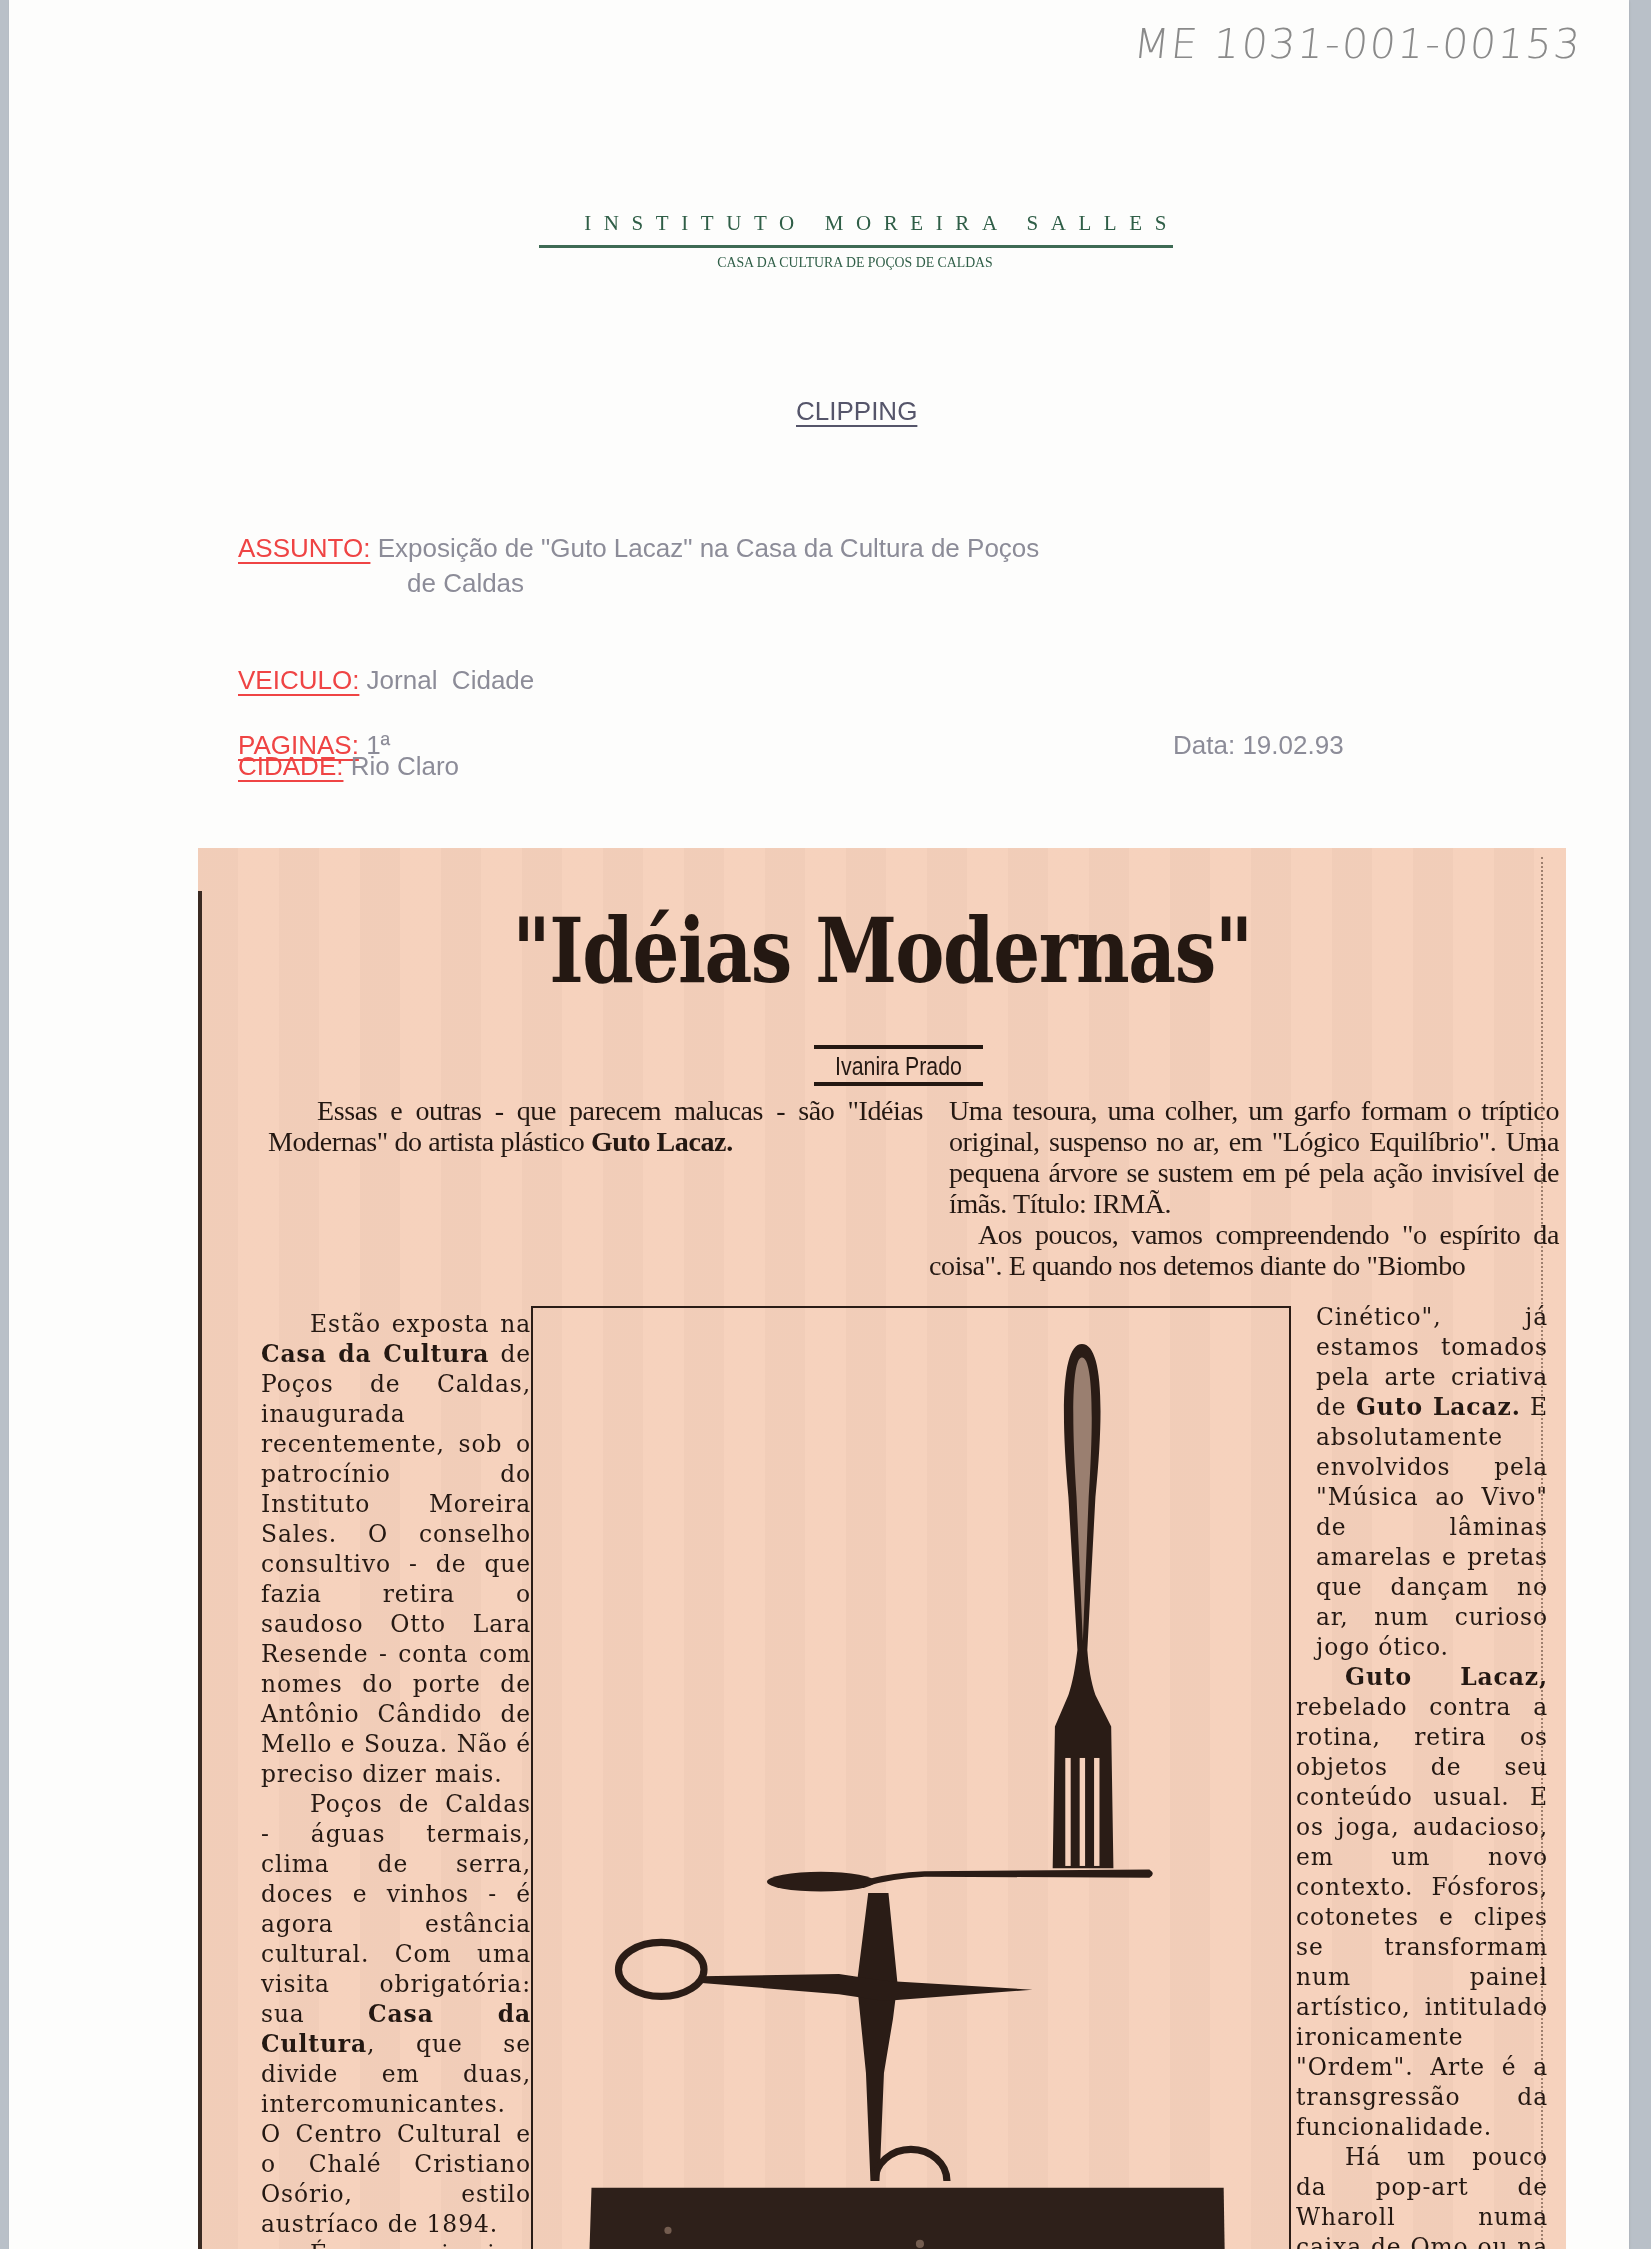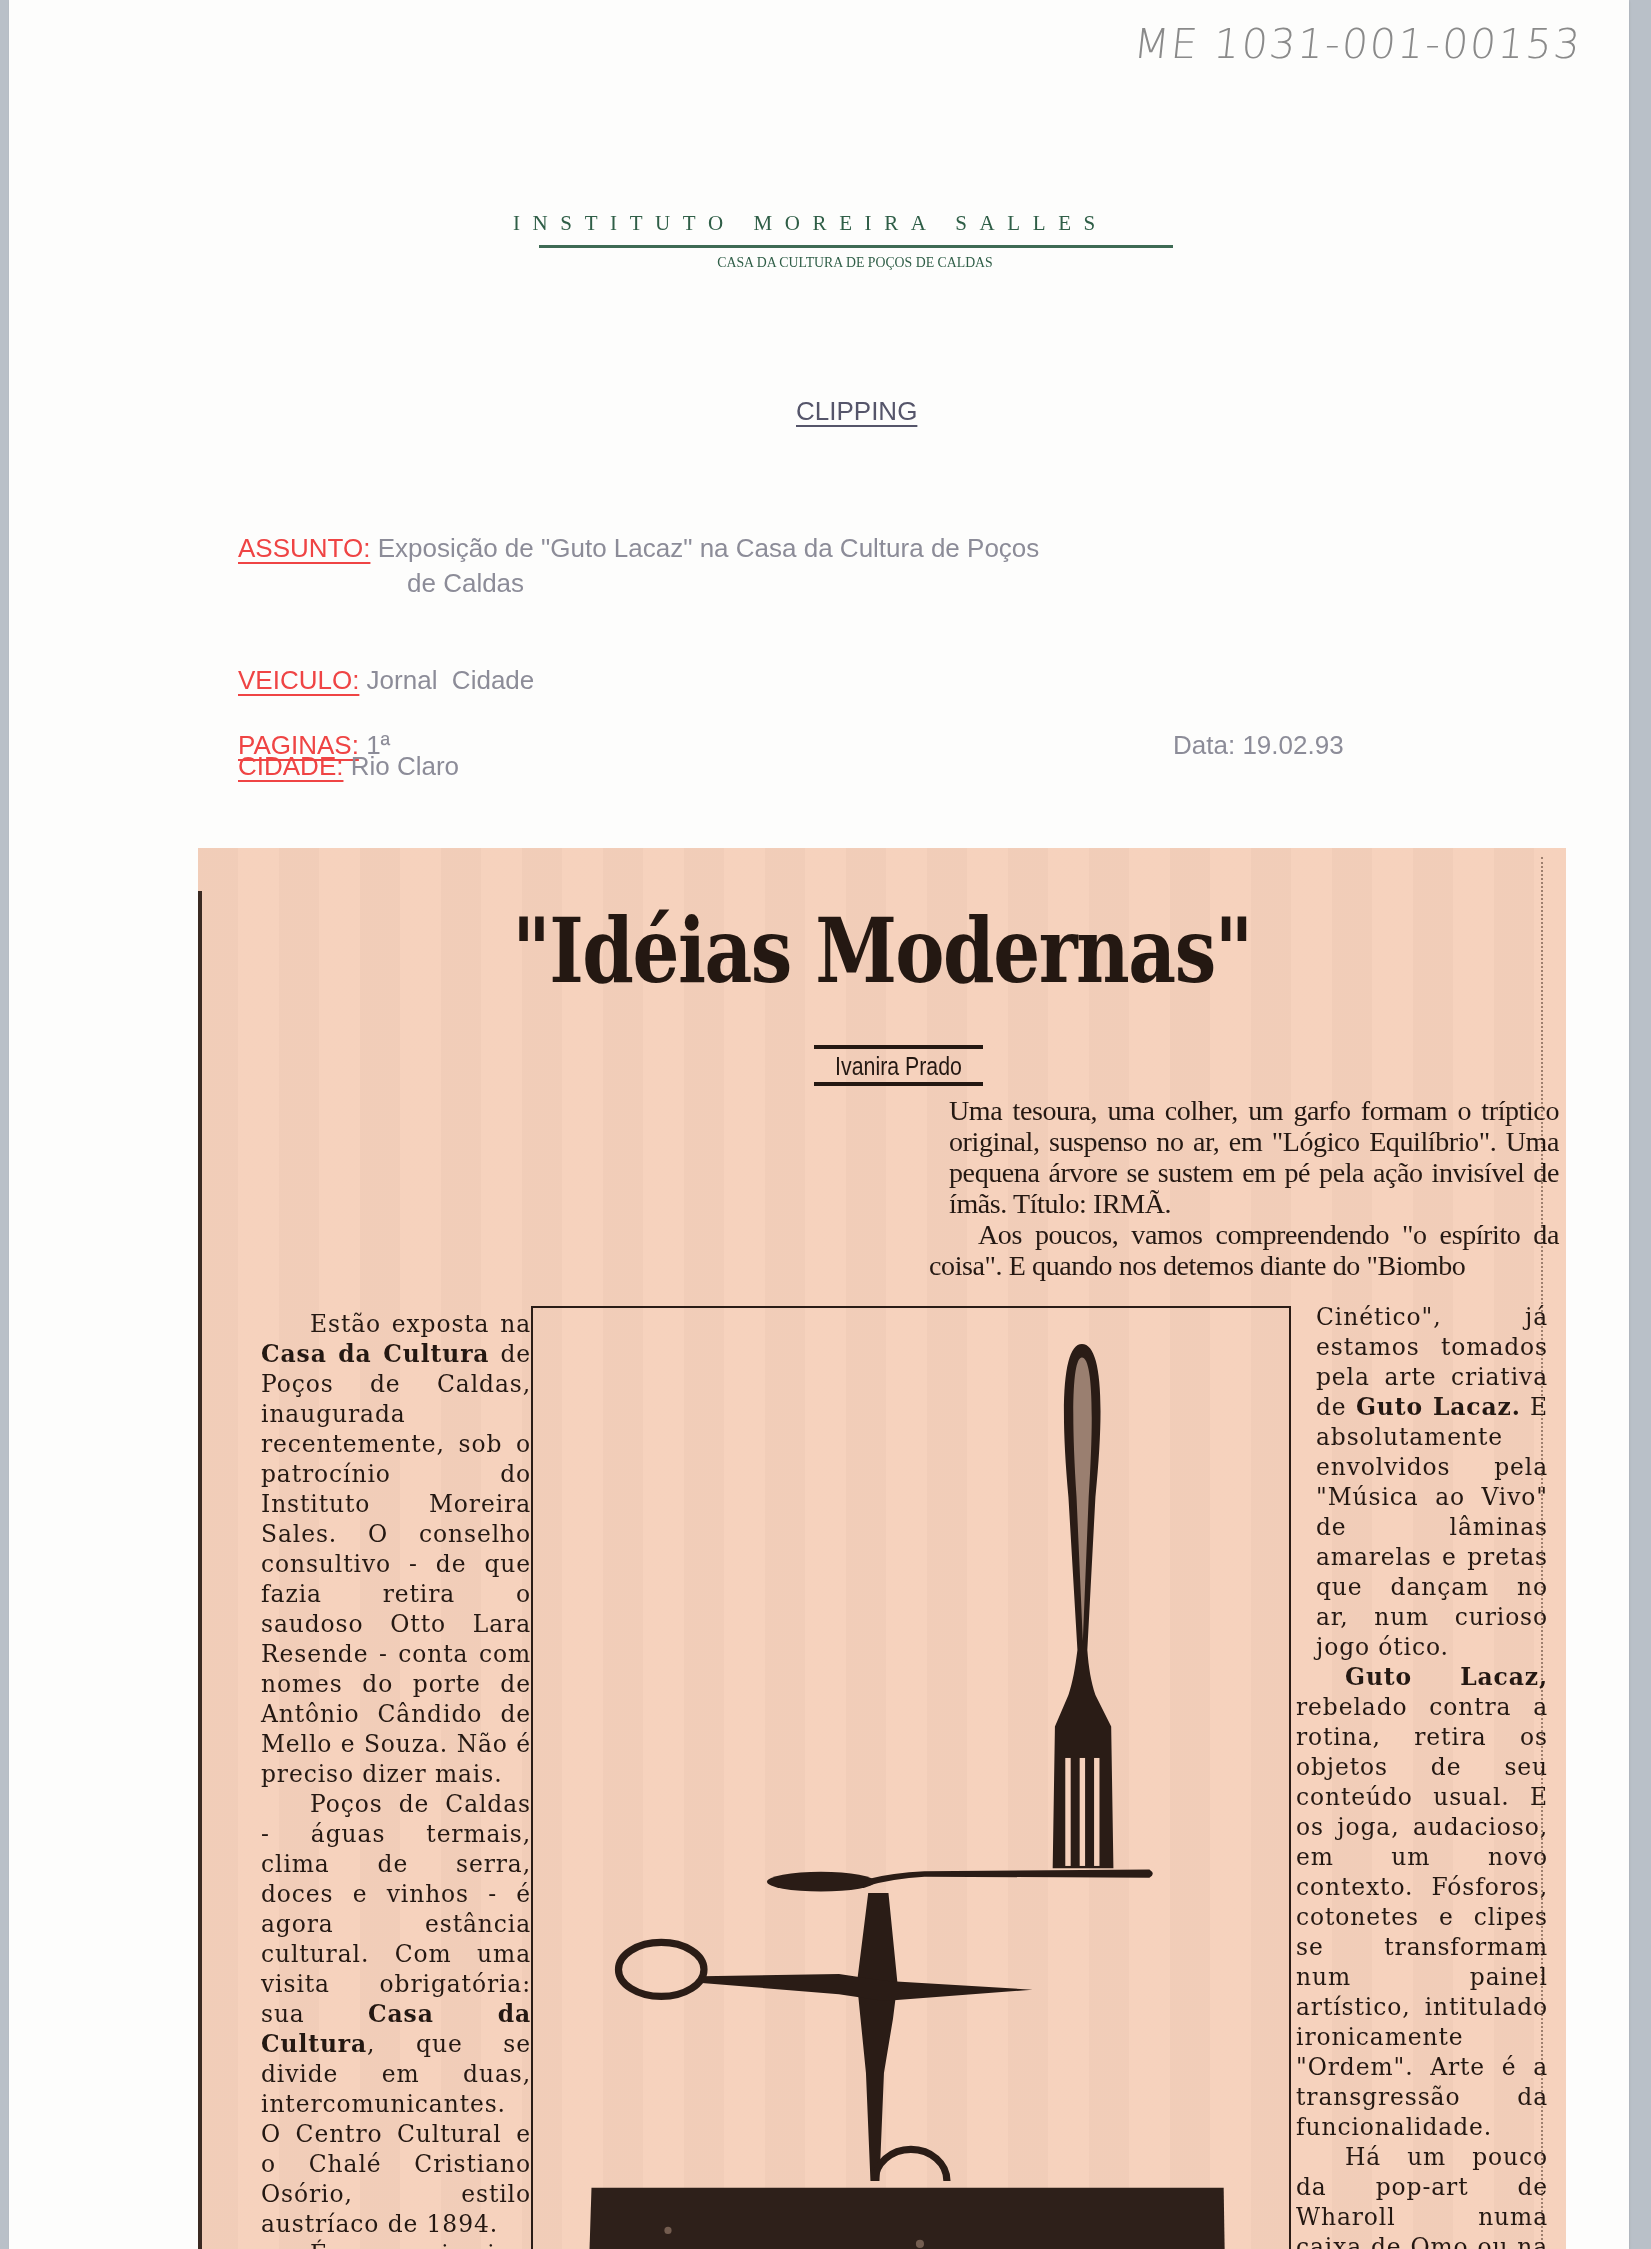--- a/index.html
+++ b/index.html
@@ -20,21 +20,21 @@
   .logo {
     position:absolute; left:756px; top:76px; width:180px; height:112px;
   }
   .logo svg { position:absolute; left:0; top:0; }
   .logo-text {
     position:absolute; left:0; top:35px; width:117px; text-align:center;
     font-family:"Liberation Serif", serif; font-size:67px; color:#2f5e47;
     letter-spacing:2.7px; line-height:1;
   }
   .inst-name {
-    position:absolute; left:504px; top:211px; width:666px; text-align:left;
+    position:absolute; left:504px; top:211px; width:666px; text-align:right;
     font-family:"Liberation Serif", serif; font-size:21px; color:#2f5e47;
     letter-spacing:12.6px;
   }
   .inst-rule {
     position:absolute; left:530px; top:245px; width:634px; height:2.7px;
     background:#3e6a54;
   }
   .inst-sub {
     position:absolute; left:504px; top:254px; width:684px; text-align:center;
     font-family:"Liberation Serif", serif; font-size:15px; color:#2f5e47;
@@ -127,20 +127,21 @@
   <div class="clip-border-left"></div>
   <div class="cut-dotted"></div>
 
   <div class="headline">"Idéias Modernas"</div>
   <div class="byline-rule1"></div>
   <div class="byline">Ivanira Prado</div>
   <div class="byline-rule2"></div>
 
   <div class="col-intro-l body-narrow">
     <div class="inner">
+      <p><span>Essas e outras - que parecem malucas - são "Idéias Modernas" do artista plástico </span><b>Guto Lacaz.</b></p>
     </div>
   </div>
 
   <div class="col-intro-r body-narrow">
     <p class="noindent">Uma tesoura, uma colher, um garfo formam o tríptico original, suspenso no ar, em "Lógico Equilíbrio". Uma pequena árvore se sustem em pé pela ação invisível de ímãs. Título: IRMÃ.</p>
     <p>Aos poucos, vamos compreendendo "o espírito da coisa". E quando nos detemos diante do "Biombo</p>
   </div>
 
   <div class="col-left body-wide">
     <p><span>Estão exposta na </span><b>Casa da Cultura</b><span> de Poços de Caldas, inaugurada recentemente, sob o patrocínio do Instituto Moreira Sales. O conselho consultivo - de que fazia retira o saudoso Otto Lara Resende - conta com nomes do porte de Antônio Cândido de Mello e Souza. Não é preciso dizer mais.</span></p>

